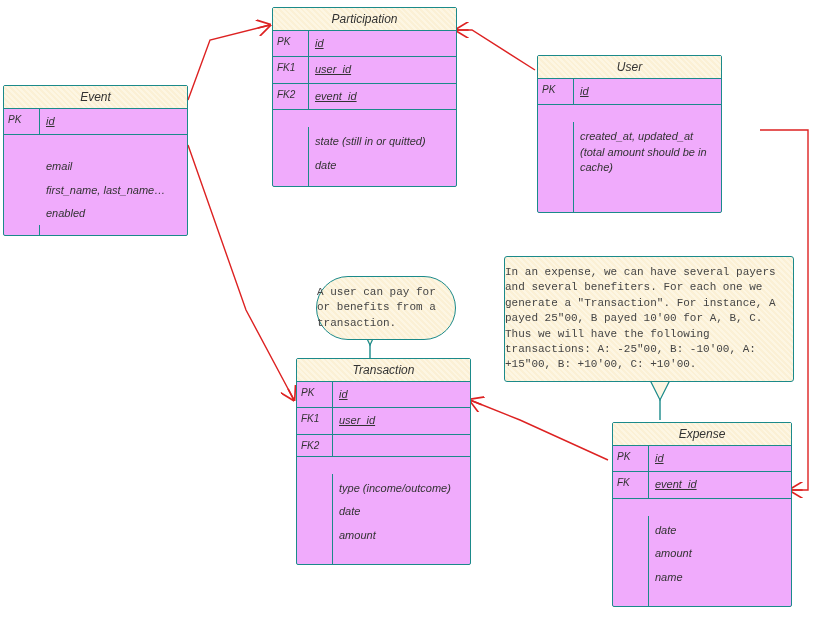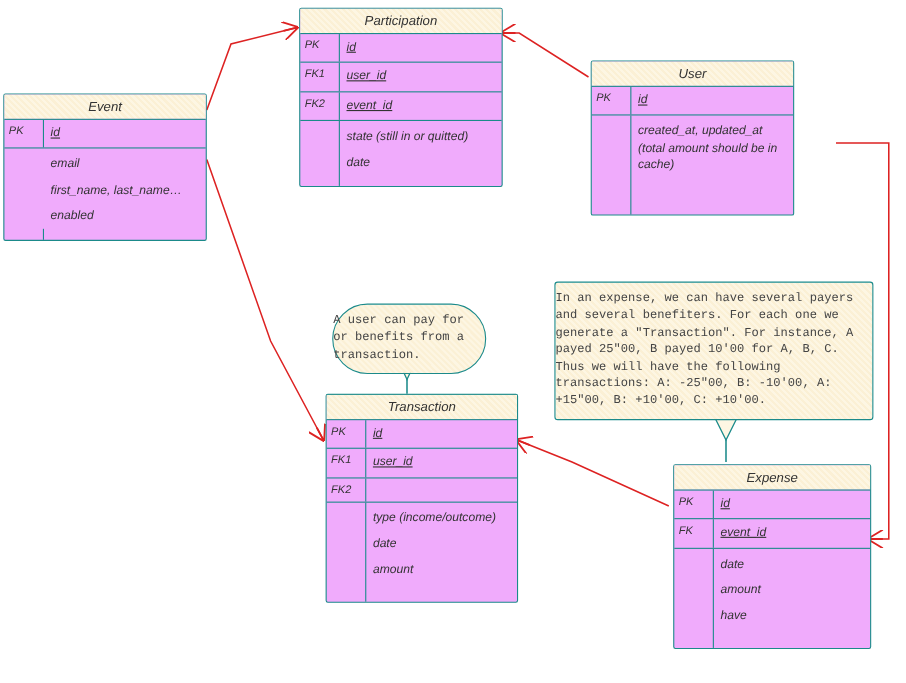--- a/index.html
+++ b/index.html
@@ -44,20 +44,21 @@
   }
   .val-col {
     flex: 1;
     padding: 5px 6px;
     color: #333;
     line-height: 1.4;
   }
   .underline { text-decoration: underline; }
   .attrs {
     display: flex;
+    margin-top: 17px;
   }
   .attrs .key-col { }
   .attrs .val-col p { margin: 2px 0 8px 0; }
   .note {
     position: absolute;
     background: repeating-linear-gradient(45deg, #fdf6e3, #fdf6e3 2px, #fbf0d5 2px, #fbf0d5 4px);
     border: 1.5px solid #1b8a8a;
     padding: 8px 0;
     font-size: 11px;
     color: #444;
@@ -188,20 +189,20 @@
   </div>
   <div class="entity-row">
     <div class="key-col">FK</div>
     <div class="val-col underline">event_id</div>
   </div>
   <div class="attrs" style="min-height:90px;">
     <div class="key-col"></div>
     <div class="val-col">
       <p>date</p>
       <p>amount</p>
-      <p>have</p>
-    </div>
-  </div>
-</div>
-
-<div class="note" style="left:302px; top:276px; width:140px;border-radius:32px;">A user can pay for or benefits from a transaction.</div>
+      <p>name</p>
+    </div>
+  </div>
+</div>
+
+<div class="note" style="left:316px; top:276px; width:140px;border-radius:32px;">A user can pay for or benefits from a transaction.</div>
 
 <div class="note" style="left:504px; top:256px; width:290px;">In an expense, we can have several payers and several benefiters. For each one we generate a "Transaction". For instance, A payed 25"00, B payed 10'00 for A, B, C. Thus we will have the following transactions: A: -25"00, B: -10'00, A: +15"00, B: +10'00, C: +10'00.</div>
 
 </body></html>

